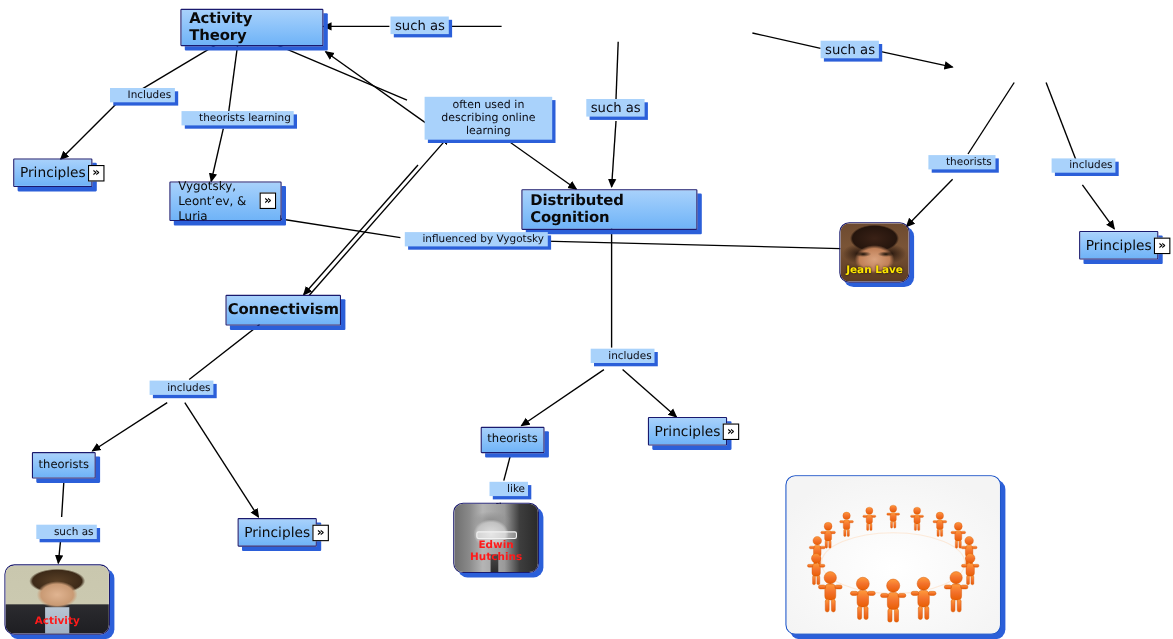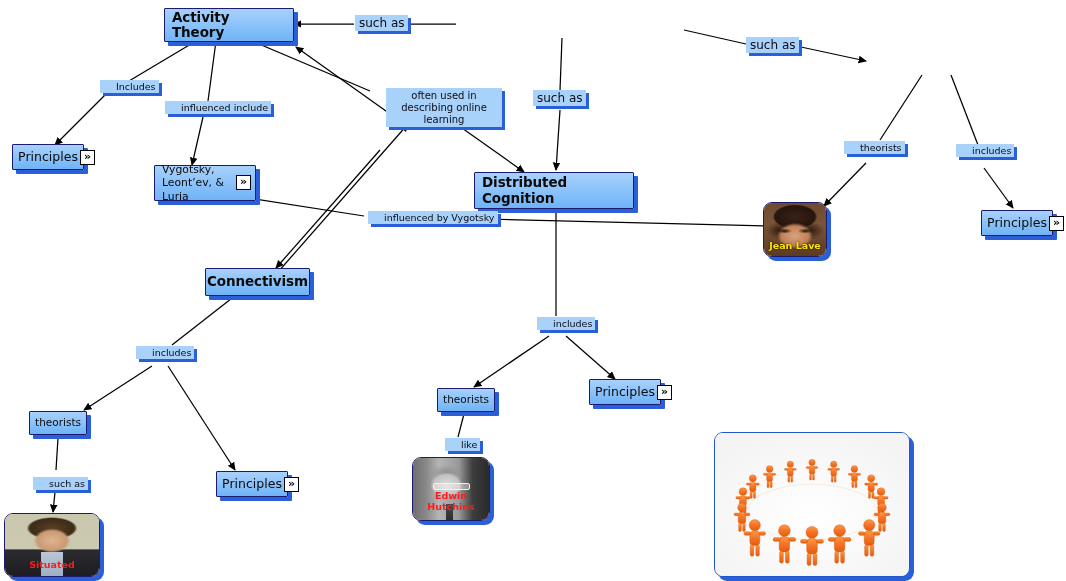--- a/index.html
+++ b/index.html
@@ -224,21 +224,21 @@
   </div>
 
   <div class="lbl big" style="left:355px;top:15px;">such as</div>
 
   <div class="lbl big" style="left:746px;top:37px;">such as</div>
 
   <div class="lbl big" style="left:533px;top:90px;">such as</div>
 
   <div class="lbl" style="left:100px;top:80px;">Includes</div>
 
-  <div class="lbl" style="left:165px;top:101px;">influenced include</div>
+  <div class="lbl" style="left:165px;top:101px;">theorists learning</div>
 
   <div class="lbl two" style="left:370px;top:88px;width:116px;margin-left:16px;">often used in describing online learning</div>
 
   <div class="lbl" style="left:844px;top:141px;">theorists</div>
 
   <div class="lbl" style="left:956px;top:144px;">includes</div>
 
   <div class="lbl" style="left:368px;top:211px;">influenced by Vygotsky</div>
 
   <div class="lbl" style="left:537px;top:317px;">includes</div>
@@ -253,21 +253,21 @@
     <div class="photo-lave">
       <div class="eyes"></div>
     </div>
     <div class="cap" style="bottom:5px;color:#ffe600;text-shadow:0 0 2px #000;">Jean Lave</div>
   </div>
 
   <div class="pic" style="left:4px;top:513px;width:96px;height:64px;">
     <div class="photo-siemens">
       <div class="shirt"></div>
     </div>
-    <div class="cap" style="bottom:6px;color:#ff1a1a;">Situated</div>
+    <div class="cap" style="bottom:6px;color:#ff1a1a;">Activity</div>
   </div>
 
   <div class="pic" style="left:412px;top:457px;width:78px;height:64px;">
     <div class="photo-hutchins">
       <div class="glasses"></div>
       <div class="tie"></div>
     </div>
     <div class="cap" style="bottom:8px;color:#ff1a1a;">Edwin Hutchins</div>
   </div>
 

